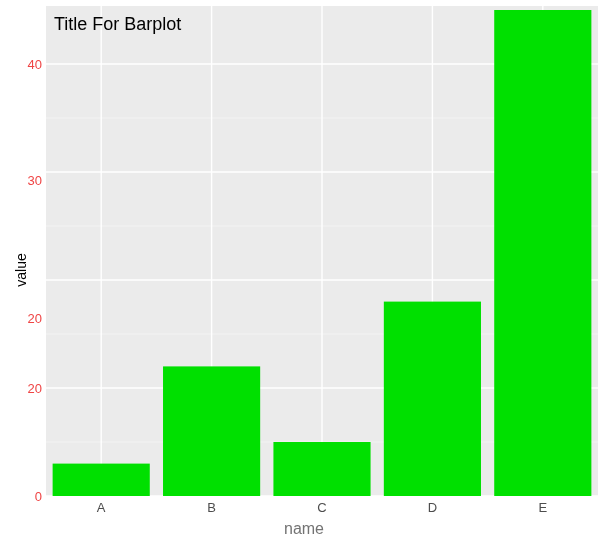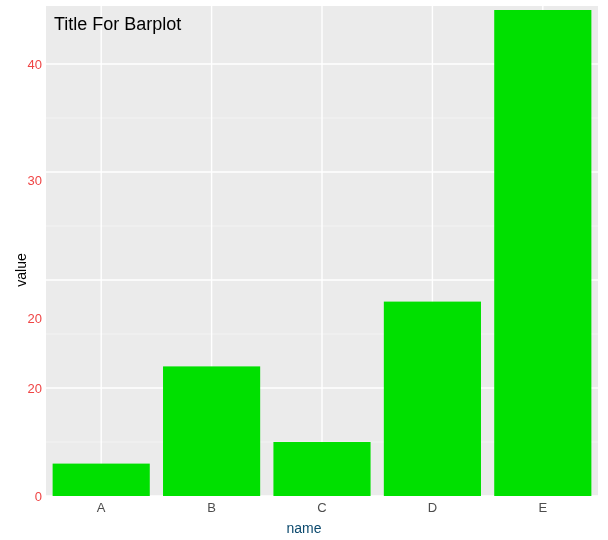--- a/index.html
+++ b/index.html
@@ -76,22 +76,22 @@
     transform: translateY(-50%) rotate(-90deg);
     transform-origin: center;
     font-size: 14px;
     color: #000;
   }
   .xlabel {
     position: absolute;
     left: 50%;
     top: 520px;
     transform: translateX(-50%);
-    font-size: 14px;
-    color: #0c4a6e;
+    font-size: 16px;
+    color: #737373;
   }
 </style>
 </head>
 <body>
 
 <div class="chart-wrap">
 
   <div class="panel">
     <svg id="plot-svg" viewBox="0 0 552 490" preserveAspectRatio="none">
         <line x1="0" y1="436" x2="552" y2="436" class="grid-minor"></line>

